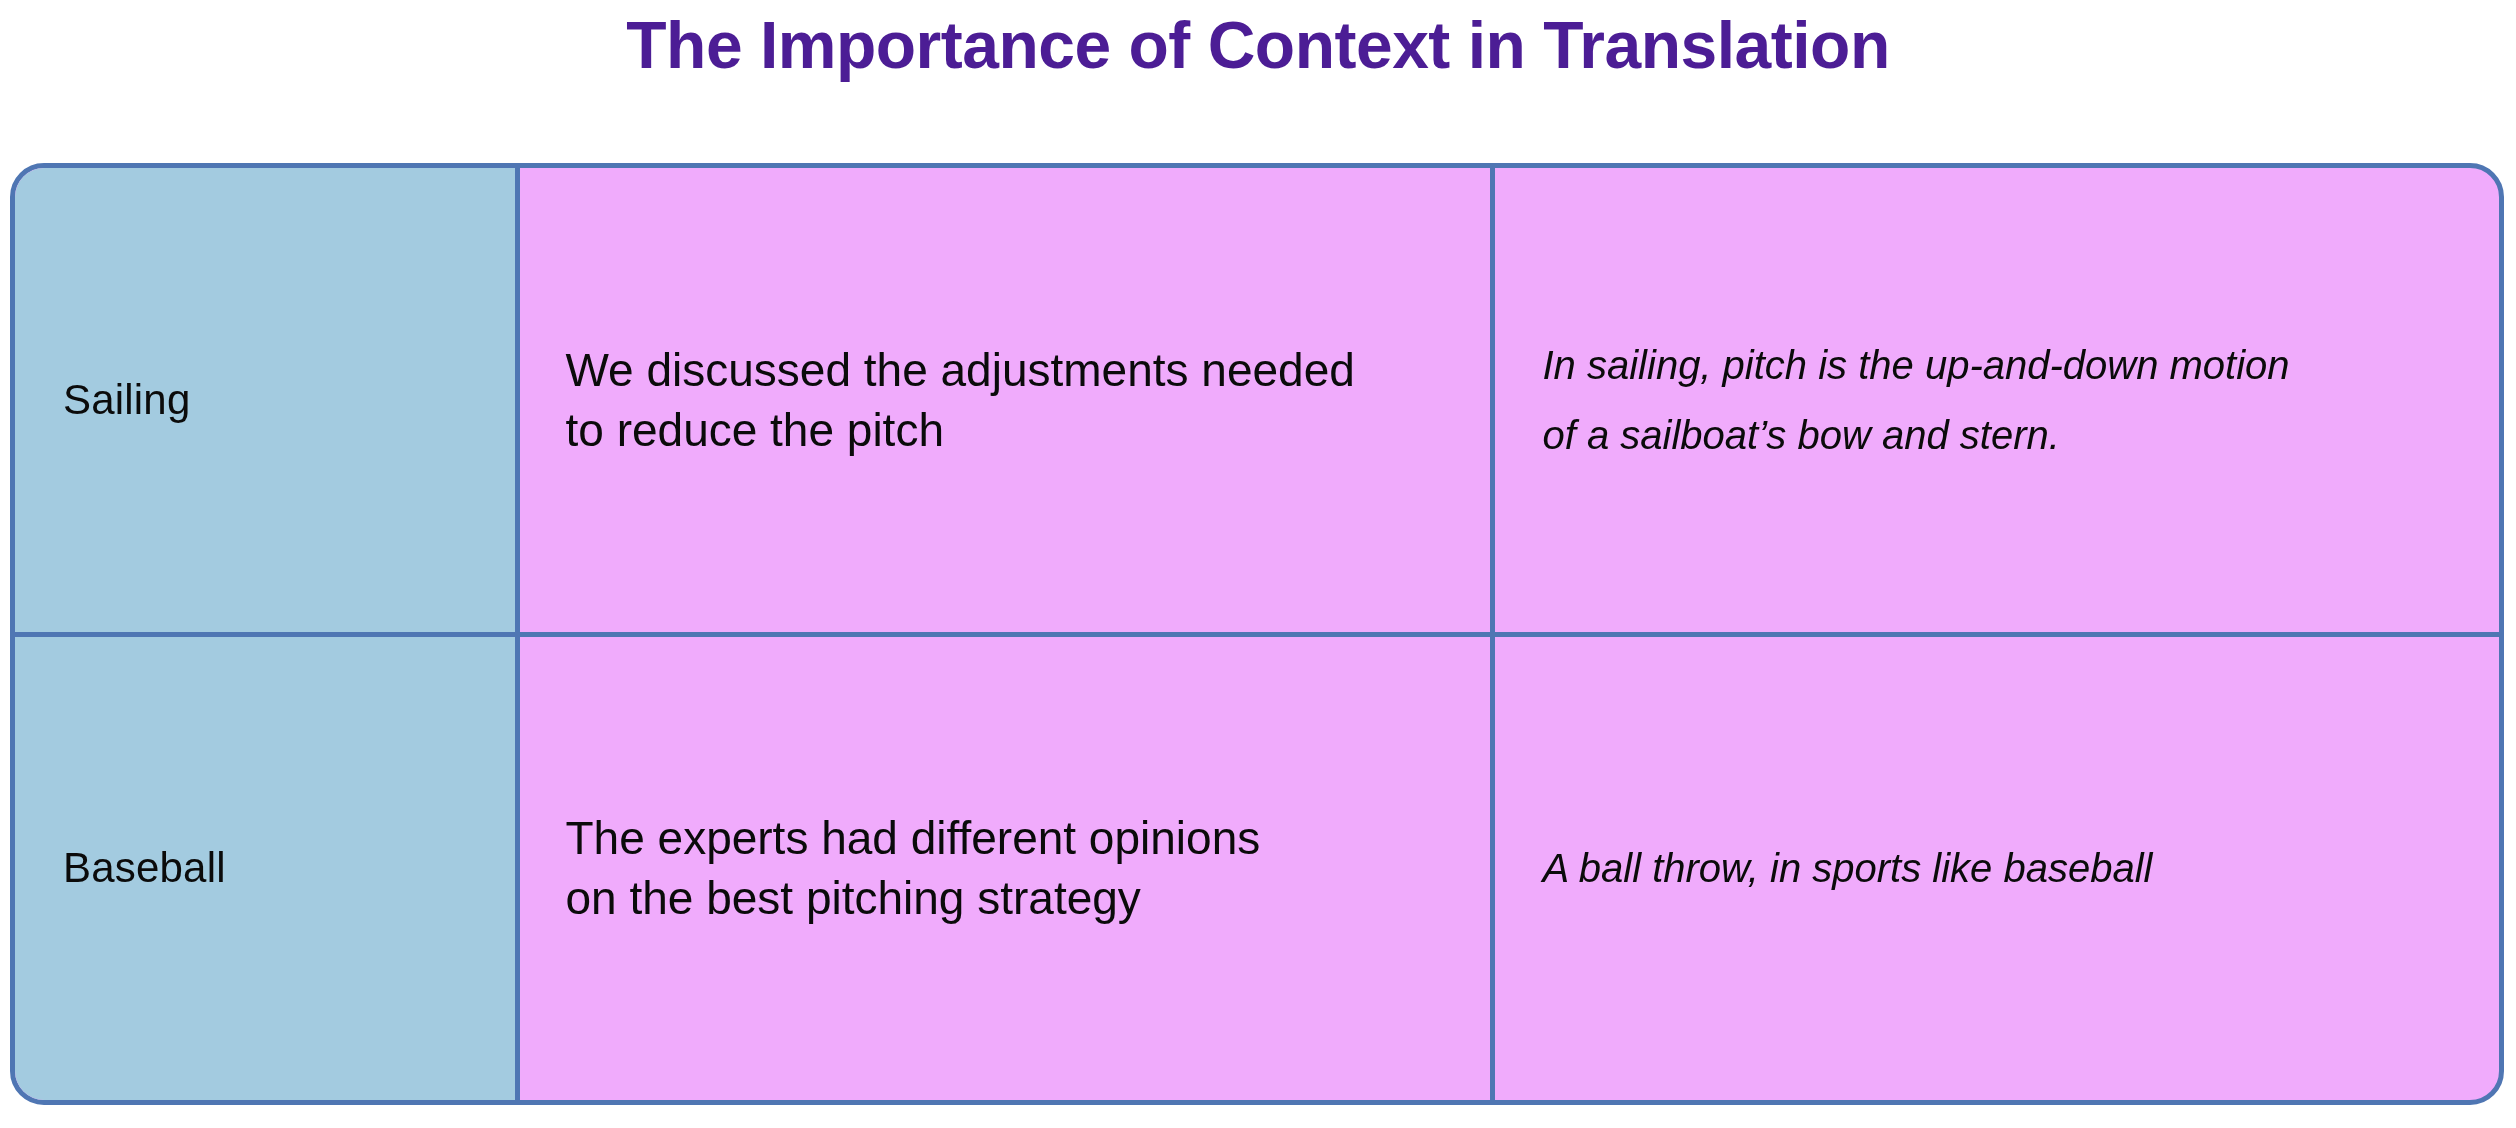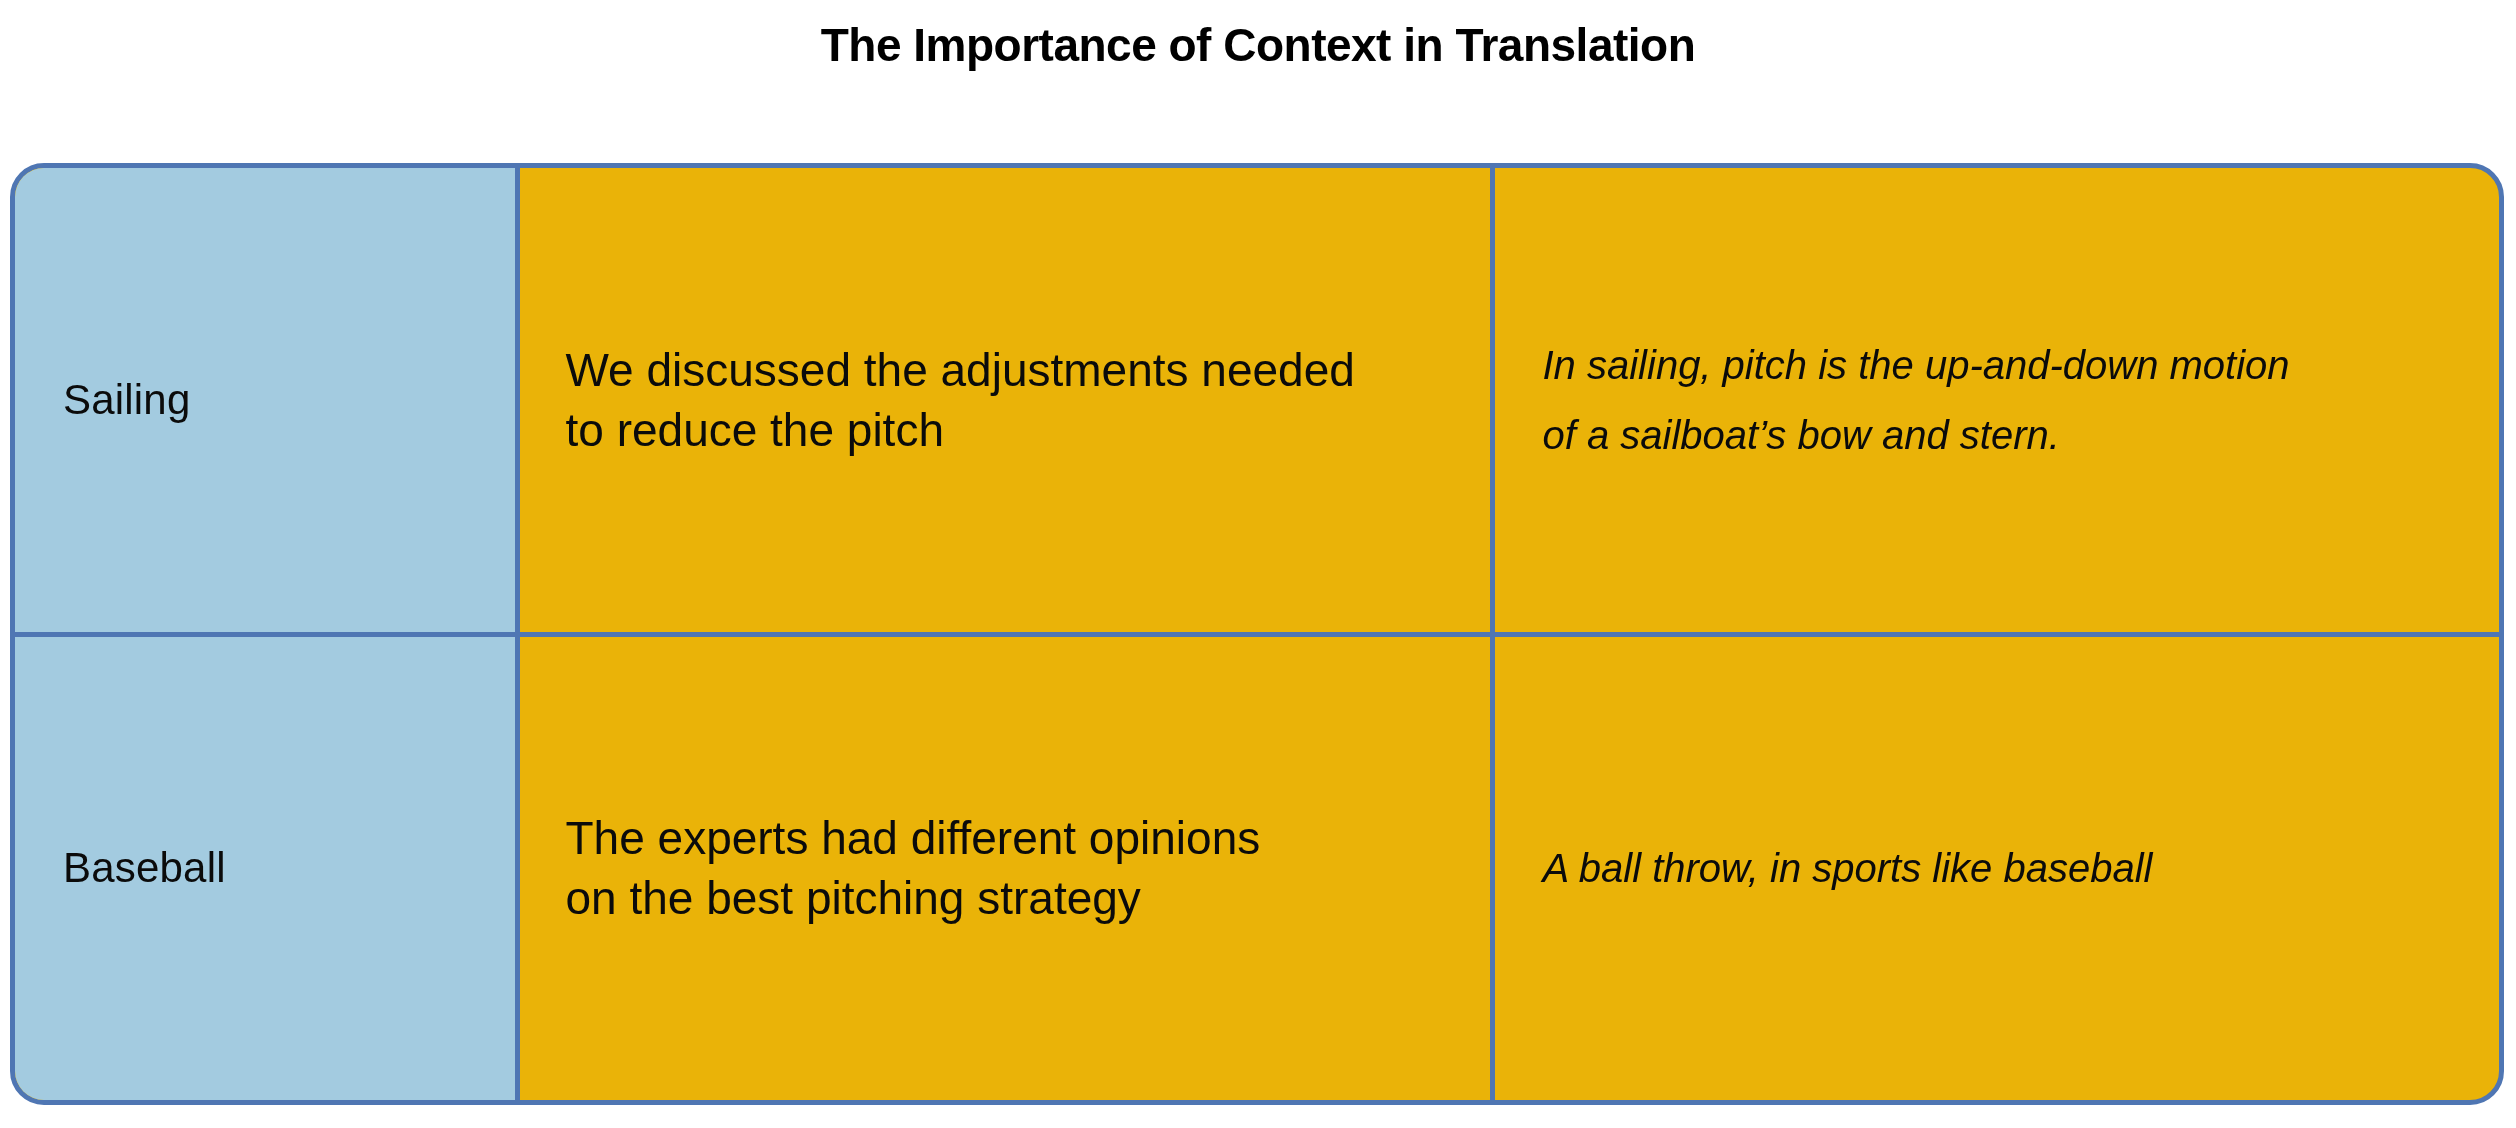--- a/index.html
+++ b/index.html
@@ -21,39 +21,39 @@
     height: 1128px;
     background: #ffffff;
   }
 
   .page-title {
     position: absolute;
     top: 0px;
     left: 0;
     width: 2516px;
     text-align: center;
-    font-size: 46px;
+    font-size: 66px;
     font-weight: bold;
     letter-spacing: -0.5px;
     line-height: 90px;
-    color: #000000;
+    color: #4c1d95;
     white-space: nowrap;
   }
 
   .table-wrap {
     position: absolute;
     left: 10px;
     top: 163px;
     width: 2494px;
     height: 942px;
     box-sizing: border-box;
     border: 5px solid #4f76b3;
     border-radius: 34px;
     overflow: hidden;
-    background: #eab308;
+    background: #f0abfc;
   }
 
   .ctable {
     width: 100%;
     height: 100%;
     border-collapse: collapse;
     table-layout: fixed;
   }
 
   .ctable tr {

